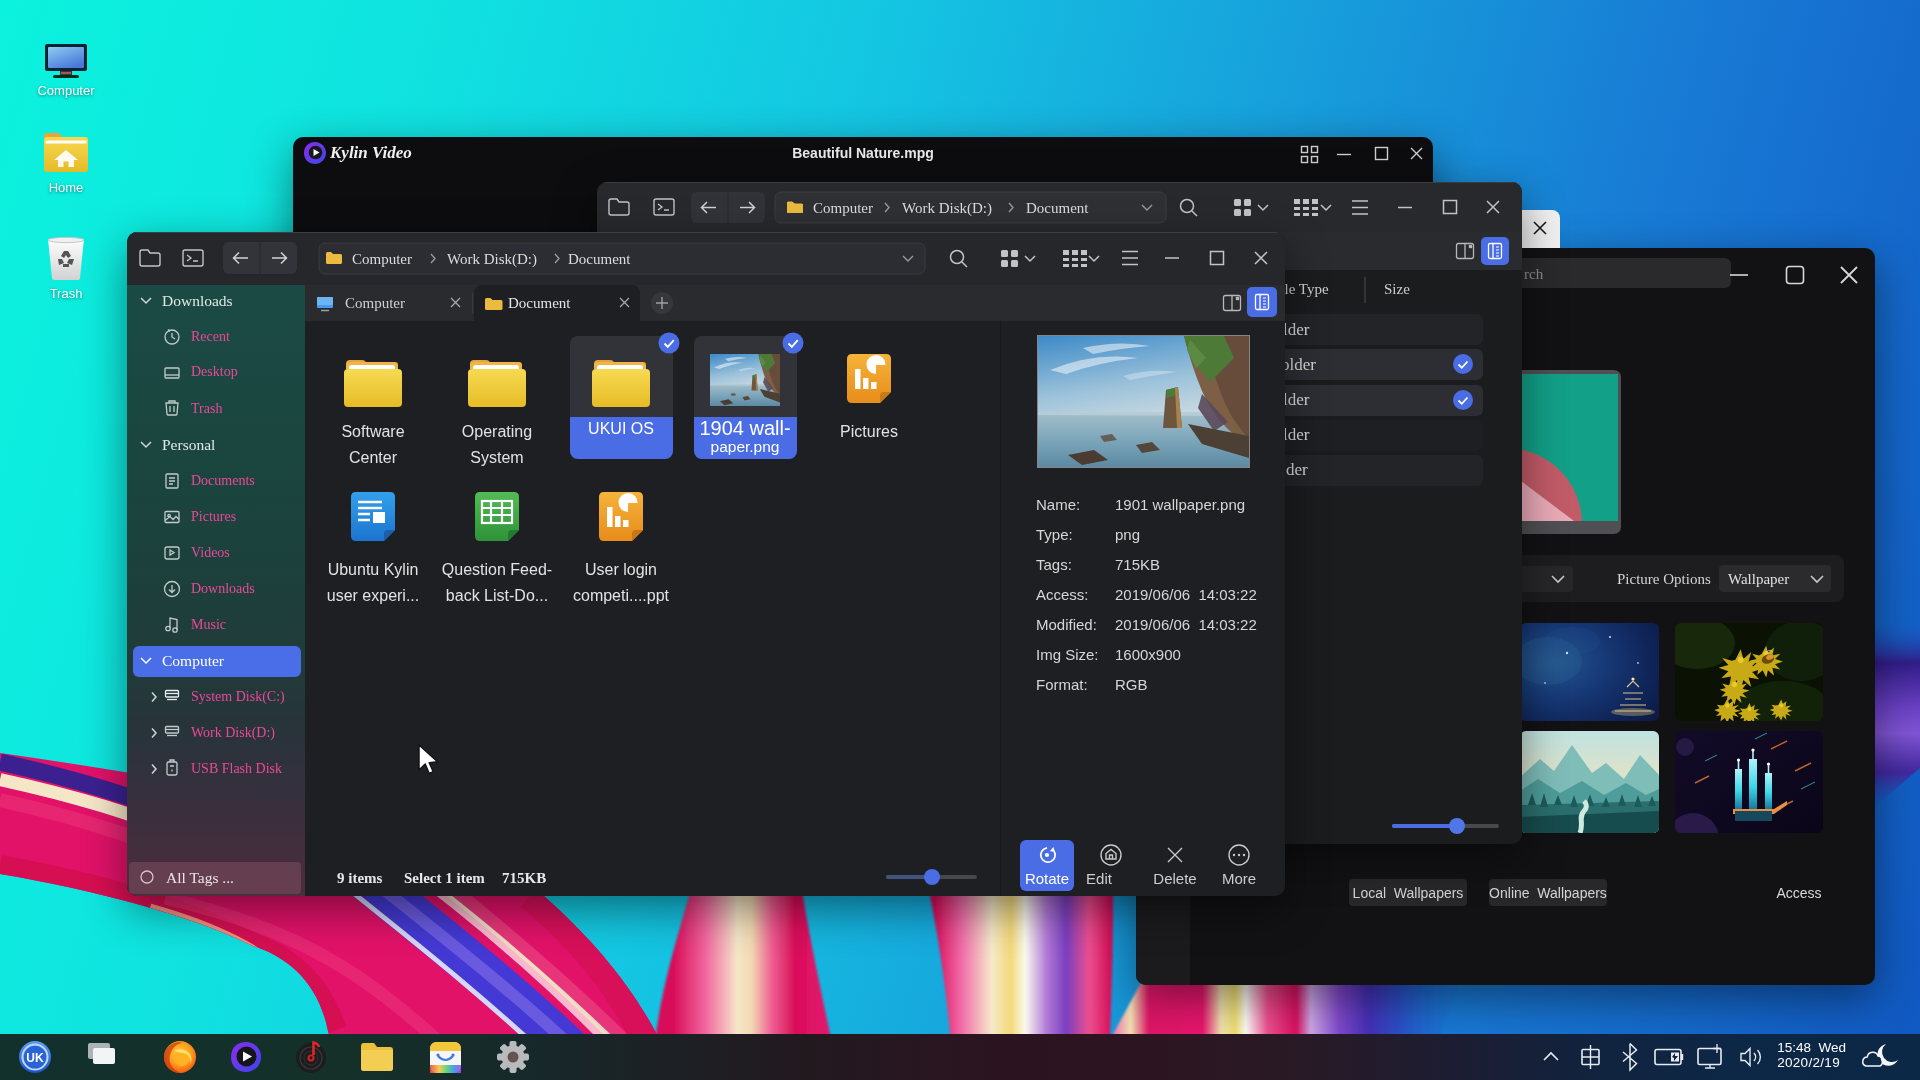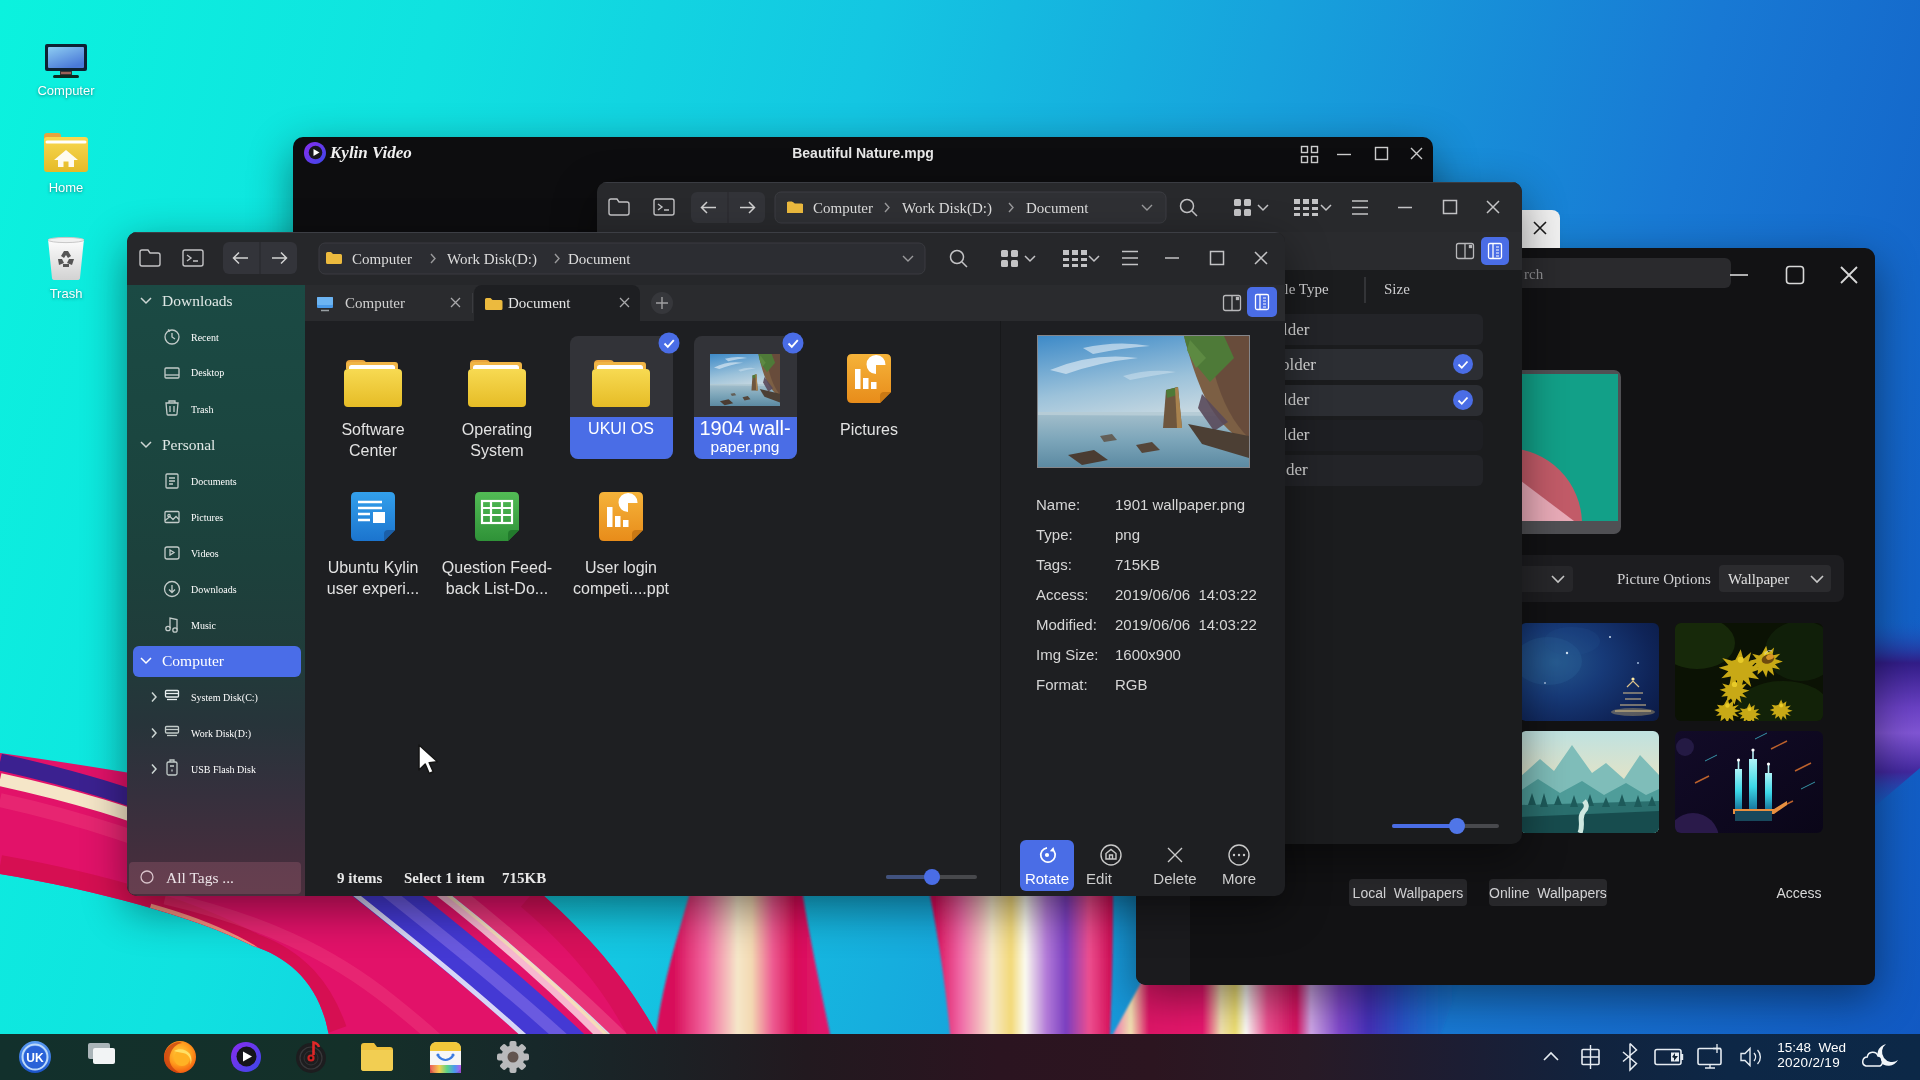--- a/index.html
+++ b/index.html
@@ -5,22 +5,22 @@
 * { margin:0; padding:0; box-sizing:border-box; }
 html,body { width:1920px; height:1080px; overflow:hidden; font-family:"Liberation Sans", sans-serif; }
 .abs { position:absolute; }
 #stage { position:relative; width:1920px; height:1080px; overflow:hidden;
   background:linear-gradient(105deg,#0bf2de 0%,#10e2e0 20%,#14c6e2 40%,#17a2dc 58%,#1879d4 78%,#1158c2 100%); }
 .win { position:absolute; box-shadow:0 14px 44px rgba(0,0,0,.45); }
 .txt { position:absolute; white-space:nowrap; color:#d9d9d9; }
 .ctr { transform:translate(-50%,-50%); }
 .cy { transform:translateY(-50%);font-family:Liberation Serif, serif; }
 .sbt { font-size:15.5px; color:#e0e8e6; }
-.sbi { font-size:10px; color:#ffffff; }
-.lbl { position:absolute; transform:translateX(-50%); text-align:center; font-size:16px; color:#e2e2e2; line-height:21px; white-space:nowrap; }
+.sbi { font-size:14px; color:#ec4899; }
+.lbl { position:absolute; transform:translateX(-50%); text-align:center; font-size:16px; color:#e2e2e2; line-height:26px; white-space:nowrap; }
 .inf { position:absolute; font-size:15px; color:#d6d6d6; white-space:nowrap; }
 </style>
 </head>
 <body>
 <div id="stage">
 
 <svg class="abs" width="1920" height="1080" style="left:0;top:0">
 <defs>
 <filter id="soft" x="-10%" y="-10%" width="120%" height="120%">
           <feGaussianBlur stdDeviation="1.1"></feGaussianBlur>

